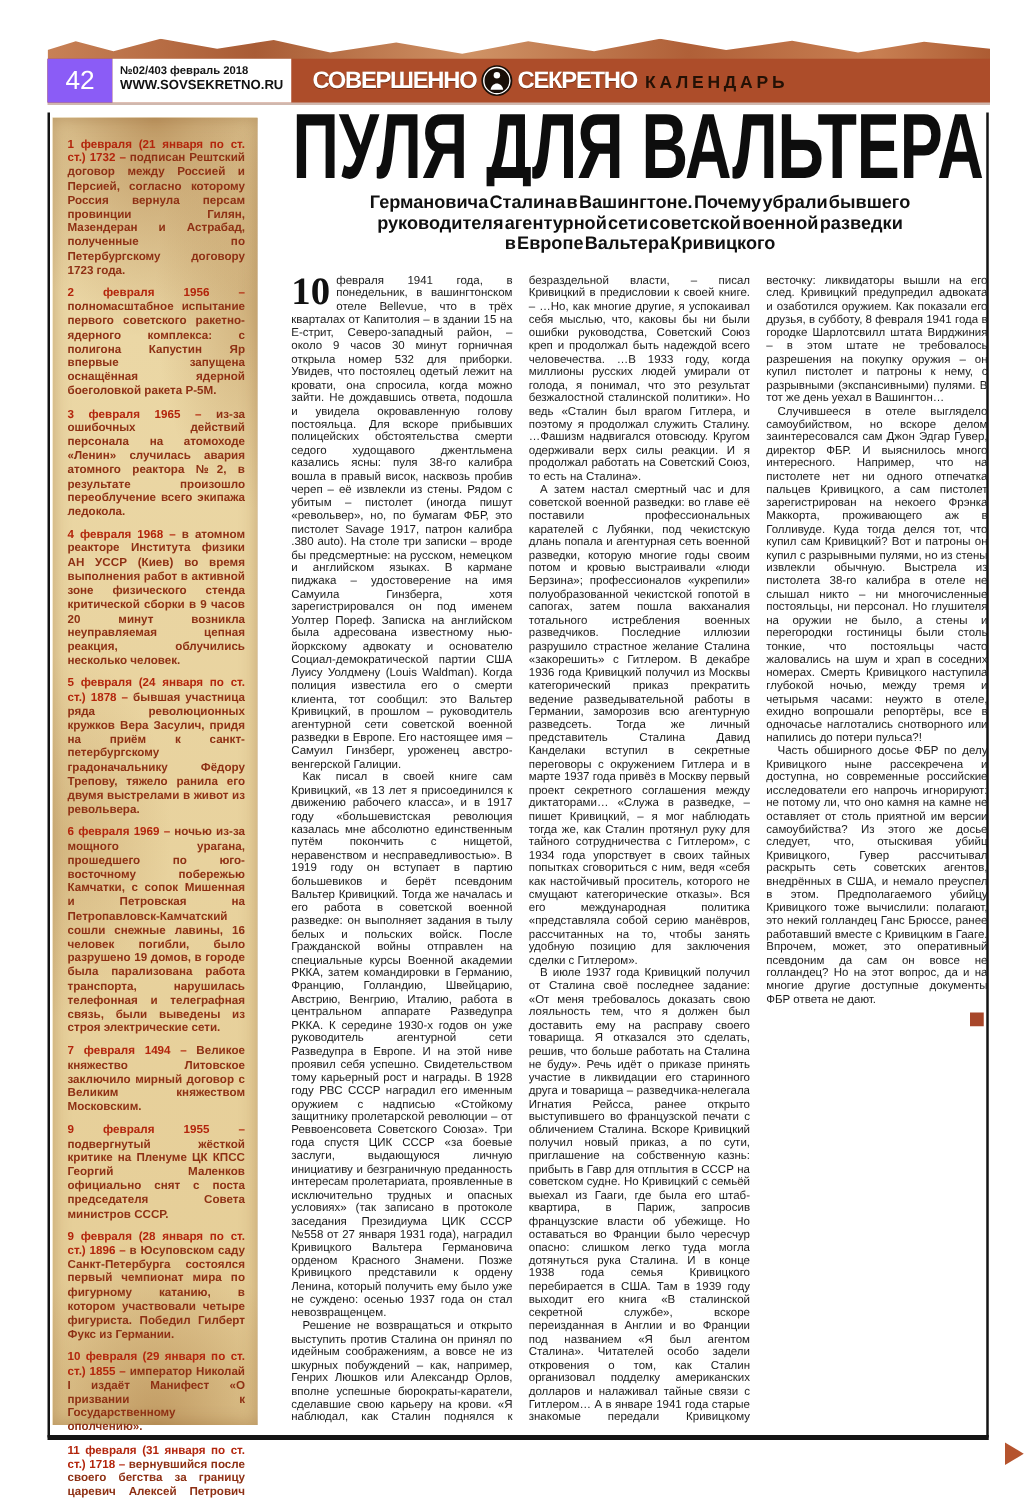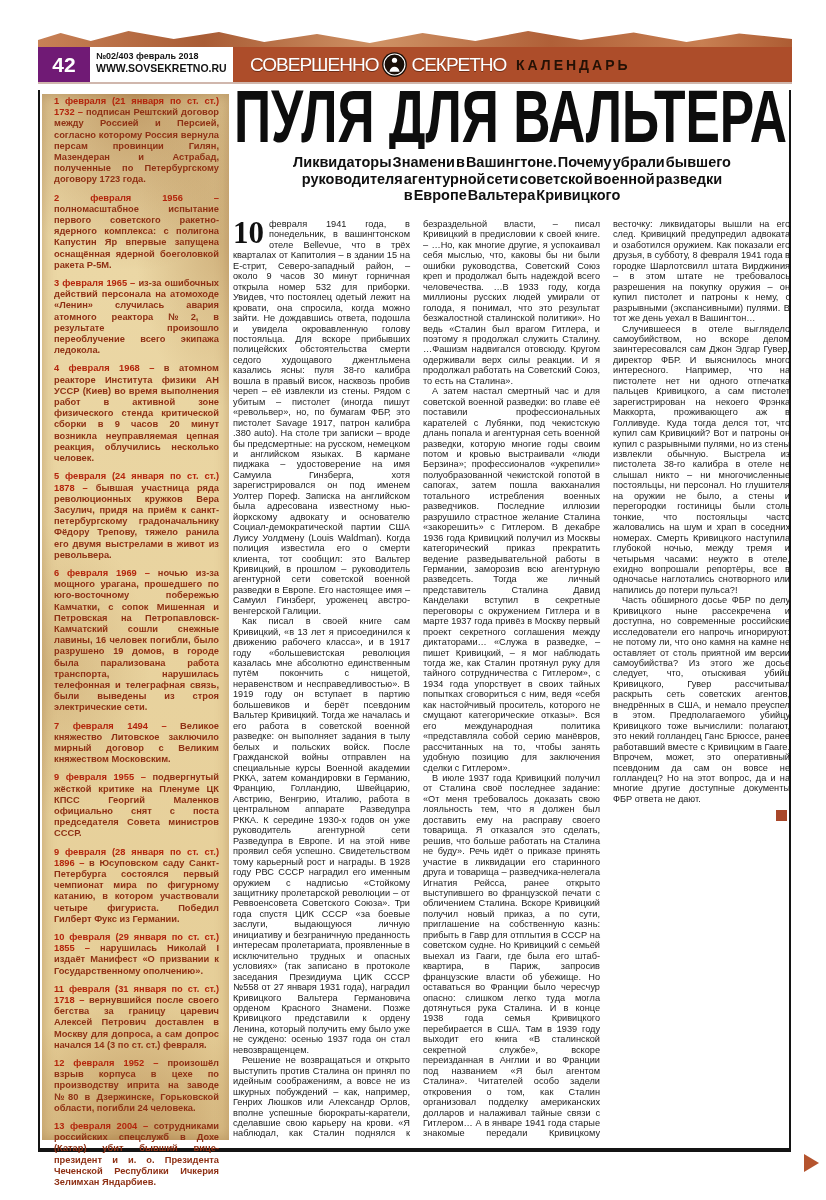--- a/index.html
+++ b/index.html
@@ -5,41 +5,41 @@
   html,body{margin:0;padding:0;background:#ffffff;}
   .page{position:relative;width:826px;height:1200px;background:#fff;overflow:hidden;
         font-family:"Liberation Sans",sans-serif;-webkit-font-smoothing:antialiased;}
 
   
   .torn-strip{position:absolute;left:38px;top:29px;width:754px;height:20px;
     background:linear-gradient(90deg,#c88156,#a95c35 22%,#cf9265 45%,#b06038 68%,#c87f52 88%,#ad5c33);
     clip-path:polygon(0 55%,3% 20%,7% 60%,12% 10%,18% 50%,24% 15%,30% 65%,37% 25%,44% 70%,51% 20%,58% 60%,65% 10%,72% 55%,79% 18%,86% 65%,93% 22%,100% 50%,100% 100%,0 100%);}
   .band{position:absolute;left:38px;top:47px;width:754px;height:35px;background:#ad4d2a;
     box-shadow:0 2px 0 rgba(120,50,20,.35);}
-  .pagenum{position:absolute;left:0;top:0;width:52px;height:35px;background:#701a75;color:#fff;
-    font-size:21px;font-weight:bold;display:flex;align-items:center;justify-content:center;}
+  .pagenum{position:absolute;left:0;top:0;width:52px;height:35px;background:#8b5cf6;color:#fff;
+    font-size:21px;font-weight:normal;display:flex;align-items:center;justify-content:center;}
   .infobox{position:absolute;left:52px;top:0;width:143px;height:35px;background:#fff;
     padding:4px 6px 0;box-sizing:border-box;line-height:1.25;}
   .issue{font-size:9px;font-weight:bold;color:#121212;white-space:nowrap;}
   .site{font-size:10.5px;font-weight:bold;color:#121212;white-space:nowrap;}
   .masthead{position:absolute;left:212px;top:0;height:35px;display:flex;align-items:center;gap:3px;}
-  .mh-word{color:#fff;font-weight:400;font-size:19px;letter-spacing:-1px;white-space:nowrap;
+  .mh-word{color:#fff;font-weight:700;font-size:19px;letter-spacing:-1px;white-space:nowrap;
     text-shadow:0 1px 0 rgba(60,20,5,.55);}
   .emblem{width:27px;height:27px;flex:0 0 auto;}
   .section-title{position:absolute;left:478px;top:10px;font-size:14px;font-weight:bold;
     letter-spacing:3px;color:#241105;white-space:nowrap;}
 
   
   .rule-left{position:absolute;left:38px;top:90px;width:2px;height:1060px;background:#141414;}
   .rule-right{position:absolute;left:789px;top:90px;width:2px;height:1060px;background:#141414;}
   .rule-bottom{position:absolute;left:38px;top:1148px;width:753px;height:4px;background:#141414;}
 
   
-  .sidebar{position:absolute;left:42px;top:94px;width:187px;height:1046px;box-sizing:border-box;
-    padding:2px 10px 8px 12px;
+  .sidebar{position:absolute;left:42px;top:94px;width:164px;height:1046px;box-sizing:border-box;
+    padding:16px 10px 8px 12px;
     background:
       radial-gradient(120% 26% at 50% 0%,rgba(143,85,28,.48),rgba(143,85,28,0) 65%),
       radial-gradient(110% 22% at 50% 100%,rgba(143,85,28,.42),rgba(143,85,28,0) 65%),
       radial-gradient(45% 16% at 95% 14%,rgba(150,95,35,.30),rgba(150,95,35,0)),
       radial-gradient(50% 14% at 8% 55%,rgba(150,95,35,.22),rgba(150,95,35,0)),
       linear-gradient(#ecd9a8,#e5cd96);
     box-shadow:inset 0 0 14px rgba(120,70,20,.35);}
   .sb-entry{margin:0 0 7px;font-size:9.3px;line-height:11.2px;font-weight:bold;
     color:#8e3014;text-align:justify;}
   .sb-date{color:#b3250c;}
@@ -101,39 +101,39 @@
       <p class="sb-entry"><span class="sb-date">5 февраля (24 января по ст. ст.) 1878 –</span> <span>бывшая участница ряда революционных кружков Вера Засулич, придя на приём к санкт-петербургскому градоначальнику Фёдору Трепову, тяжело ранила его двумя выстрелами в живот из револьвера.</span></p>
 
       <p class="sb-entry"><span class="sb-date">6 февраля 1969 –</span> <span>ночью из-за мощного урагана, прошедшего по юго-восточному побережью Камчатки, с сопок Мишенная и Петровская на Петропавловск-Камчатский сошли снежные лавины, 16 человек погибли, было разрушено 19 домов, в городе была парализована работа транспорта, нарушилась телефонная и телеграфная связь, были выведены из строя электрические сети.</span></p>
 
       <p class="sb-entry"><span class="sb-date">7 февраля 1494 –</span> <span>Великое княжество Литовское заключило мирный договор с Великим княжеством Московским.</span></p>
 
       <p class="sb-entry"><span class="sb-date">9 февраля 1955 –</span> <span>подвергнутый жёсткой критике на Пленуме ЦК КПСС Георгий Маленков официально снят с поста председателя Совета министров СССР.</span></p>
 
       <p class="sb-entry"><span class="sb-date">9 февраля (28 января по ст. ст.) 1896 –</span> <span>в Юсуповском саду Санкт-Петербурга состоялся первый чемпионат мира по фигурному катанию, в котором участвовали четыре фигуриста. Победил Гилберт Фукс из Германии.</span></p>
 
-      <p class="sb-entry"><span class="sb-date">10 февраля (29 января по ст. ст.) 1855 –</span> <span>нарушилась Николай I издаёт Манифест «О призвании к Государственному ополчению».</span></p>
+      <p class="sb-entry"><span class="sb-date">10 февраля (29 января по ст. ст.) 1855 –</span> <span>император Николай I издаёт Манифест «О призвании к Государственному ополчению».</span></p>
 
       <p class="sb-entry"><span class="sb-date">11 февраля (31 января по ст. ст.) 1718 –</span> <span>вернувшийся после своего бегства за границу царевич Алексей Петрович доставлен в Москву для допроса, а сам допрос начался 14 (3 по ст. ст.) февраля.</span></p>
 
       <p class="sb-entry"><span class="sb-date">12 февраля 1952 –</span> <span>произошёл взрыв корпуса в цехе по производству иприта на заводе №80 в Дзержинске, Горьковской области, погибли 24 человека.</span></p>
 
       <p class="sb-entry"><span class="sb-date">13 февраля 2004 –</span> <span>сотрудниками российских спецслужб в Дохе (Катар) убит бывший вице-президент и и. о. Президента Чеченской Республики Ичкерия Зелимхан Яндарбиев.</span></p>
 
     </aside>
   <div class="sb-arrow"></div>
 
   <div class="headline-wrap">
     <svg width="557" height="64">
       <text x="0" y="57" font-size="74" font-weight="bold" fill="#0d0d0d" textLength="553" lengthAdjust="spacingAndGlyphs">ПУЛЯ ДЛЯ ВАЛЬТЕРА</text>
     </svg>
   </div>
 
   <div class="subtitle">
-    <div>Ликвидаторы Знамени в Вашингтоне. Почему убрали бывшего</div>
+    <div>Германовича Сталина в Вашингтоне. Почему убрали бывшего</div>
     <div>руководителя агентурной сети советской военной разведки</div>
     <div>в Европе Вальтера Кривицкого</div>
   </div>
 
   <div class="article-body">
     <p class="para lead"><span class="dropcap">10</span><span>февраля 1941 года, в понедельник, в вашингтонском отеле Bellevue, что в трёх кварталах от Капитолия – в здании 15 на Е-стрит, Северо-западный район, – около 9 часов 30 минут горничная открыла номер 532 для приборки. Увидев, что постоялец одетый лежит на кровати, она спросила, когда можно зайти. Не дождавшись ответа, подошла и увидела окровавленную голову постояльца. Для вскоре прибывших полицейских обстоятельства смерти седого худощавого джентльмена казались ясны: пуля 38-го калибра вошла в правый висок, насквозь пробив череп – её извлекли из стены. Рядом с убитым – пистолет (иногда пишут «револьвер», но, по бумагам ФБР, это пистолет Savage 1917, патрон калибра .380 auto). На столе три записки – вроде бы предсмертные: на русском, немецком и английском языках. В кармане пиджака – удостоверение на имя Самуила Гинзберга, хотя зарегистрировался он под именем Уолтер Пореф. Записка на английском была адресована известному нью-йоркскому адвокату и основателю Социал-демократической партии США Луису Уолдмену (Louis Waldman). Когда полиция известила его о смерти клиента, тот сообщил: это Вальтер Кривицкий, в прошлом – руководитель агентурной сети советской военной разведки в Европе. Его настоящее имя – Самуил Гинзберг, уроженец австро-венгерской Галиции.</span></p>
     <div>
 
         <p class="para">Как писал в своей книге сам Кривицкий, «в 13 лет я присоединился к движению рабочего класса», и в 1917 году «большевистская революция казалась мне абсолютно единственным путём покончить с нищетой, неравенством и несправедливостью». В 1919 году он вступает в партию большевиков и берёт псевдоним Вальтер Кривицкий. Тогда же началась и его работа в советской военной разведке: он выполняет задания в тылу белых и польских войск. После Гражданской войны отправлен на специальные курсы Военной академии РККА, затем командировки в Германию, Францию, Голландию, Швейцарию, Австрию, Венгрию, Италию, работа в центральном аппарате Разведупра РККА. К середине 1930-х годов он уже руководитель агентурной сети Разведупра в Европе. И на этой ниве проявил себя успешно. Свидетельством тому карьерный рост и награды. В 1928 году РВС СССР наградил его именным оружием с надписью «Стойкому защитнику пролетарской революции – от Реввоенсовета Советского Союза». Три года спустя ЦИК СССР «за боевые заслуги, выдающуюся личную инициативу и безграничную преданность интересам пролетариата, проявленные в исключительно трудных и опасных условиях» (так записано в протоколе заседания Президиума ЦИК СССР №558 от 27 января 1931 года), наградил Кривицкого Вальтера Германовича орденом Красного Знамени. Позже Кривицкого представили к ордену Ленина, который получить ему было уже не суждено: осенью 1937 года он стал невозвращенцем.</p>
 

